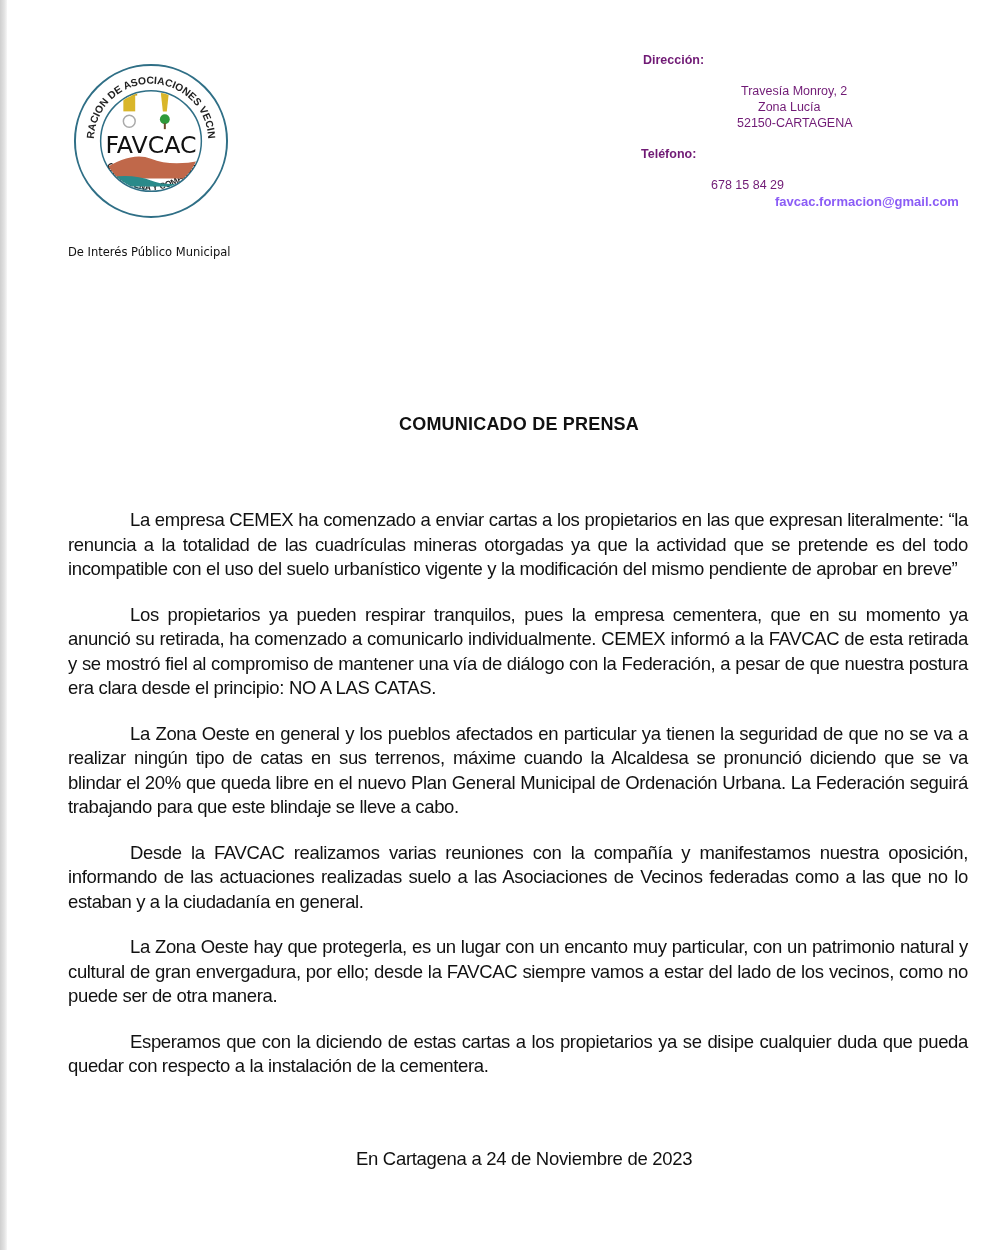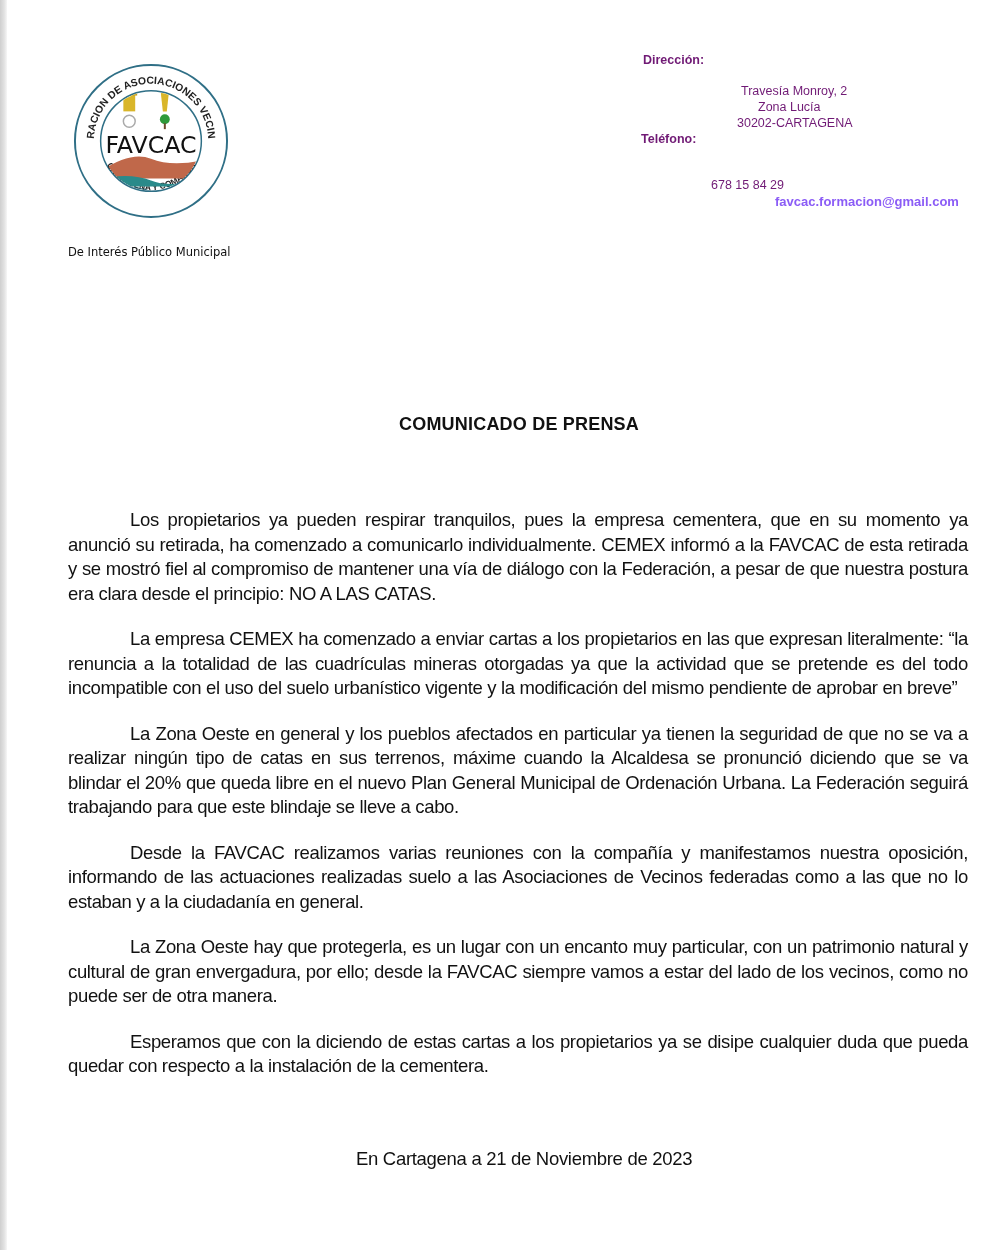--- a/index.html
+++ b/index.html
@@ -21,21 +21,21 @@
       position: absolute; left: 68px; top: 245px;
       font-family: "DejaVu Sans", sans-serif; font-size: 11.5px; color: #111;
     }
     .contact { position: absolute; font-size: 12.5px; color: #701a75; }
     .lbl { font-weight: bold; }
     .dir-label { left: 643px; top: 53px; }
     .addr { left: 730px; top: 83px; line-height: 16px; }
     .addr div:nth-child(1) { padding-left: 11px; }
     .addr div:nth-child(2) { padding-left: 28px; }
     .addr div:nth-child(3) { padding-left: 7px; }
-    .tel-label { left: 641px; top: 132px; }
+    .tel-label { left: 641px; top: 147px; }
     .tel { left: 711px; top: 178px; }
     .email { left: 775px; top: 194px; color: #8b5cf6; font-weight: bold; font-size: 13px; }
     .title {
       position: absolute; left: 0; width: 1038px; top: 414px; text-align: center;
       font-weight: bold; font-size: 18px; letter-spacing: 0.2px;
     }
     .body-text {
       position: absolute; left: 68px; width: 900px; top: 508px;
       font-size: 18.5px; line-height: 24.5px; text-align: justify;
       letter-spacing: -0.35px;
@@ -82,30 +82,30 @@
     <text x="80" y="92" text-anchor="middle" font-family="DejaVu Sans, sans-serif" font-size="24" fill="#111">FAVCAC</text>
   </svg>
 </div>
 
 <div class="public-interest">De Interés Público Municipal</div>
 
 <div class="contact dir-label lbl">Dirección:</div>
 <div class="contact addr">
   <div>Travesía Monroy, 2</div>
   <div>Zona Lucía</div>
-  <div>30202-CARTAGENA</div>
+  <div>52150-CARTAGENA</div>
 </div>
 <div class="contact tel-label lbl">Teléfono:</div>
 <div class="contact tel">678 15 84 29</div>
 <div class="contact email">favcac.formacion@gmail.com</div>
 
 <div class="title">COMUNICADO DE PRENSA</div>
 
 <div class="body-text">
+  <p>La empresa CEMEX ha comenzado a enviar cartas a los propietarios en las que expresan literalmente: “la renuncia a la totalidad de las cuadrículas mineras otorgadas ya que la actividad que se pretende es del todo incompatible con el uso del suelo urbanístico vigente y la modificación del mismo pendiente de aprobar en breve”</p>
   <p>Los propietarios ya pueden respirar tranquilos, pues la empresa cementera, que en su momento ya anunció su retirada, ha comenzado a comunicarlo individualmente. CEMEX informó a la FAVCAC de esta retirada y se mostró fiel al compromiso de mantener una vía de diálogo con la Federación, a pesar de que nuestra postura era clara desde el principio: NO A LAS CATAS.</p>
-  <p>La empresa CEMEX ha comenzado a enviar cartas a los propietarios en las que expresan literalmente: “la renuncia a la totalidad de las cuadrículas mineras otorgadas ya que la actividad que se pretende es del todo incompatible con el uso del suelo urbanístico vigente y la modificación del mismo pendiente de aprobar en breve”</p>
   <p>La Zona Oeste en general y los pueblos afectados en particular ya tienen la seguridad de que no se va a realizar ningún tipo de catas en sus terrenos, máxime cuando la Alcaldesa se pronunció diciendo que se va blindar el 20% que queda libre en el nuevo Plan General Municipal de Ordenación Urbana. La Federación seguirá trabajando para que este blindaje se lleve a cabo.</p>
   <p>Desde la FAVCAC realizamos varias reuniones con la compañía y manifestamos nuestra oposición, informando de las actuaciones realizadas suelo a las Asociaciones de Vecinos federadas como a las que no lo estaban y a la ciudadanía en general.</p>
   <p>La Zona Oeste hay que protegerla, es un lugar con un encanto muy particular, con un patrimonio natural y cultural de gran envergadura, por ello; desde la FAVCAC siempre vamos a estar del lado de los vecinos, como no puede ser de otra manera.</p>
   <p>Esperamos que con la diciendo de estas cartas a los propietarios ya se disipe cualquier duda que pueda quedar con respecto a la instalación de la cementera.</p>
 </div>
 
-<div class="date">En Cartagena a 21 de Noviembre de 2023</div>
+<div class="date">En Cartagena a 24 de Noviembre de 2023</div>
 
 </body></html>

